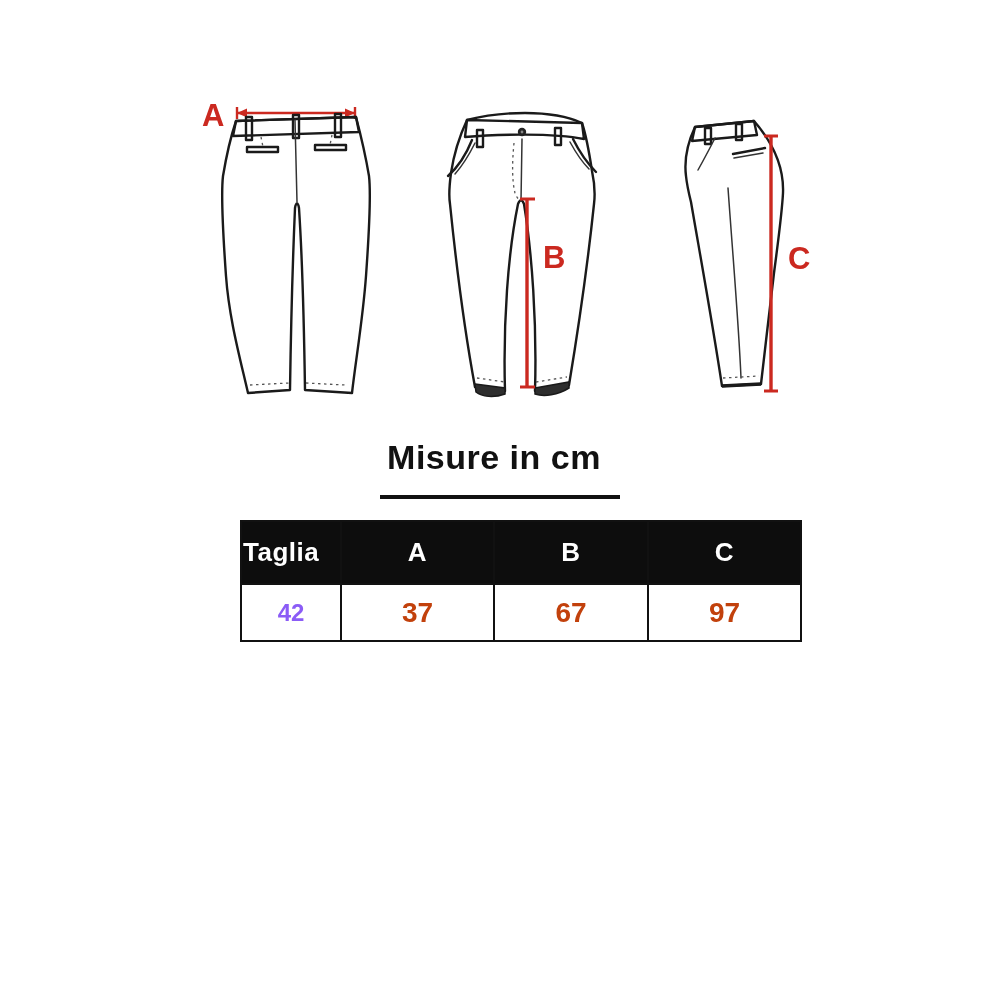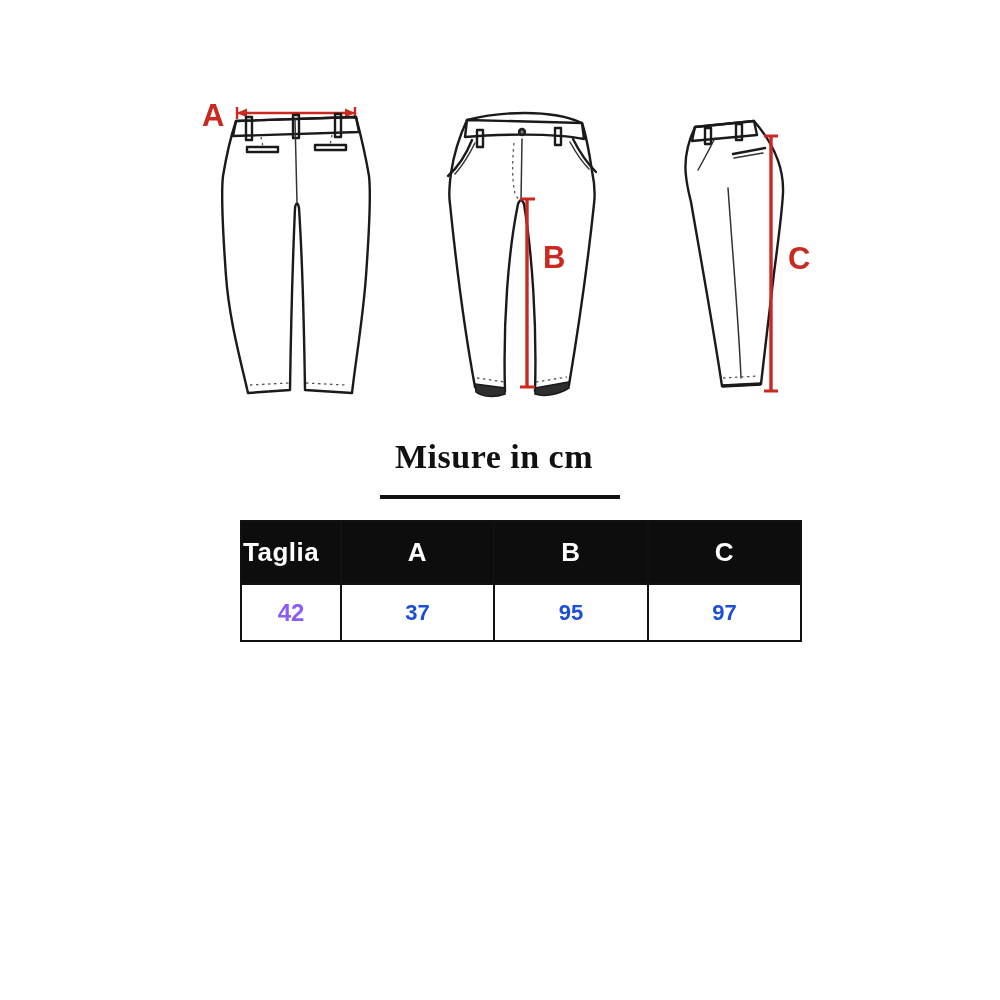--- a/index.html
+++ b/index.html
@@ -9,21 +9,21 @@
   }
   .abs{position:absolute;}
   
   .measure-label{
     position:absolute;color:#cb2920;font-weight:bold;
     font-size:31px;line-height:1;letter-spacing:0;
   }
   
   .section-title{
     position:absolute;left:340px;top:438px;width:308px;text-align:center;
-    font-size:34px;font-weight:bold;color:#111;letter-spacing:0.5px;font-family:Liberation Serif, serif;
+    font-size:34px;font-weight:bold;color:#111;letter-spacing:0.5px;
   }
   .title-underline{
     position:absolute;left:380px;top:495px;width:240px;height:4px;background:#111;
   }
   
   .size-table{
     position:absolute;left:240px;top:520px;width:560px;
     border-collapse:collapse;table-layout:fixed;
   }
   .size-table col.c-taglia{width:100px;}
@@ -33,21 +33,21 @@
   .size-table th,.size-table td{
     border:2px solid #111;box-sizing:border-box;
   }
   .size-table thead th{
     background:#0d0d0d;color:#ffffff;height:63px;
     font-size:26px;font-weight:bold;text-align:center;letter-spacing:0.5px;
   }
   .size-table thead th.taglia-head{text-align:left;}
   .size-table tbody td{
     background:#ffffff;height:57px;text-align:center;
-    font-size:22px;font-weight:bold;color:#1d4ed8;
+    font-size:28px;font-weight:bold;color:#c2410c;
   }
   .size-table tbody td.size-cell{font-size:24px;color:#8b5cf6;}
   svg .ink{stroke:#1a1a1a;fill:none;stroke-width:2.4;stroke-linecap:round;stroke-linejoin:round;}
   svg .thin{stroke:#333;fill:none;stroke-width:1.5;stroke-linecap:round;}
   svg .stitch{stroke:#555;fill:none;stroke-width:1.3;stroke-dasharray:2.5 3.5;}
   svg .red{stroke:#cb2920;fill:none;stroke-width:3;stroke-linecap:butt;}
 </style>
 </head>
 <body>
 
@@ -184,17 +184,17 @@
       <th class="taglia-head">Taglia</th>
       <th>A</th>
       <th>B</th>
       <th>C</th>
     </tr>
   </thead>
   <tbody>
     <tr>
       <td class="size-cell">42</td>
       <td>37</td>
-      <td>95</td>
+      <td>67</td>
       <td>97</td>
     </tr>
   </tbody>
 </table>
 
 </body></html>

